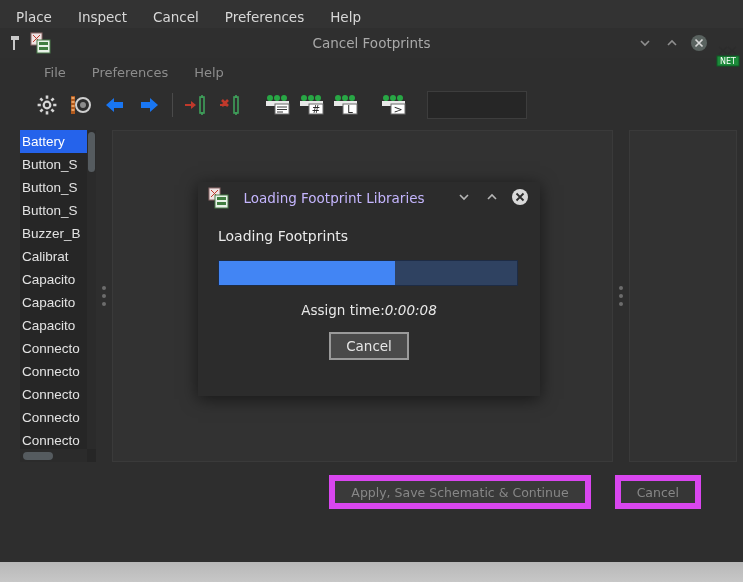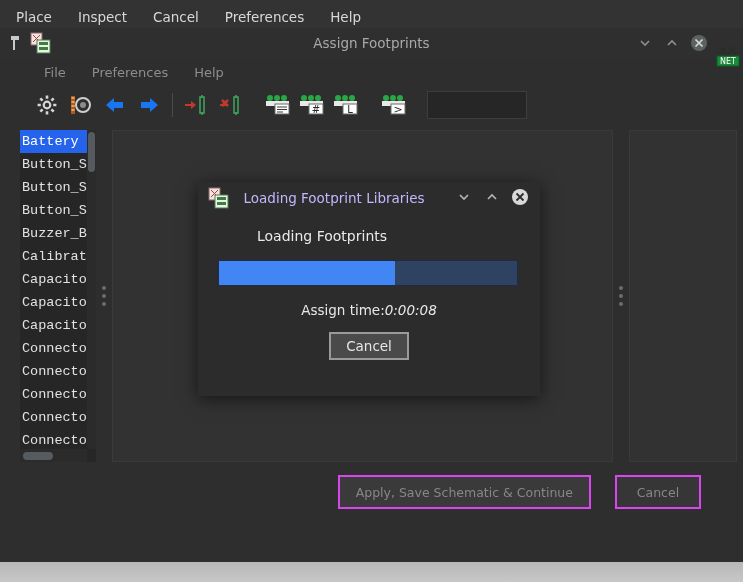--- a/index.html
+++ b/index.html
@@ -137,21 +137,21 @@
     background: #262626;
     overflow: hidden;
   }
   .lst {
     position: absolute; left: 0; top: 0; right: 9px; bottom: 13px;
     overflow: hidden;
   }
   .lrow {
     height: 23px; line-height: 23px;
     color: #e2e2e2; font-size: 13.5px;
-    font-family: Liberation Mono, monospace;
+    font-family: Liberation Sans, sans-serif;
     white-space: nowrap;
     padding-left: 2px;
   }
   .lrow.sel { background: #2563eb; color: #ffffff; }
   .vscroll {
     position: absolute; right: 0; top: 0; width: 9px; bottom: 13px;
     background: #2b2b2b;
   }
   .vthumb {
     position: absolute; left: 1px; top: 2px; width: 7px; height: 40px;
@@ -185,21 +185,21 @@
   }
 
   
   .btnbar {
     height: 60px; background: #2e2e2e;
     display: flex; align-items: center; justify-content: flex-end;
     padding-right: 42px; gap: 24px;
   }
   .btn {
     background: #3a3a3a; color: #878787;
-    border: 2px solid #d946ef;
+    border: 6px solid #d946ef;
     font-size: 12.5px;
     height: 34px; padding: 0 16px;
     display: flex; align-items: center; justify-content: center;
   }
   .btn.wide  { min-width: 238px; }
   .btn.mid   { min-width: 86px; background: #363636; }
   .btn.ok    { min-width: 82px; background: #4b4b4b; color: #909090; border-color: #545454; }
 
   
   .modal {
@@ -217,21 +217,21 @@
   }
   .modal .mtitle .t {
     flex: 1; text-align: center; color: #c4b5fd; font-size: 13.5px;
     padding-left: 10px; padding-right: 80px;
   }
   .modal .mctl {
     position: absolute; right: 8px; top: 3px;
     display: flex; align-items: center; gap: 4px;
   }
   .modal .mbody { padding: 14px 20px 0 20px; }
-  .mlabel { color: #eaeaea; font-size: 14px; margin-bottom: 16px; margin-left: 39px; }
+  .mlabel { color: #eaeaea; font-size: 14px; margin-bottom: 16px; }
   .pbar {
     position: relative; width: 300px; height: 26px;
     background: #2f4261; border: 1px solid #1e2c45;
   }
   .pbar .fill {
     position: absolute; left: 0; top: 0; bottom: 0;
     background: #4285f4;
   }
   .elapsed {
     margin-top: 16px; text-align: center;
@@ -279,21 +279,21 @@
       </span>
       <span class="app-ic">
         <svg width="22" height="22" viewBox="0 0 22 22">
           <rect x="1" y="1" width="11" height="12" fill="#efe3e3" stroke="#8e6b6b" stroke-width="1"></rect>
           <path d="M3 3l7 7M10 3l-7 7" stroke="#c0392b" stroke-width="1"></path>
           <rect x="7" y="8" width="13" height="13" fill="#e8f2e8" stroke="#4a7d4a" stroke-width="1"></rect>
           <rect x="9" y="10" width="9" height="3" fill="#3f7d3f"></rect>
           <rect x="9" y="15" width="9" height="3" fill="#3f7d3f"></rect>
         </svg>
       </span>
-      <span class="t">Assign Footprints</span>
+      <span class="t">Cancel Footprints</span>
       <div class="wctl">
         <div class="wbtn">
           <svg width="14" height="14" viewBox="0 0 14 14">
               <path d="M3 5l4 4 4-4" stroke="#8f8f8f" stroke-width="1.6" fill="none"></path>
             </svg>
         </div>
         <div class="wbtn">
           <svg width="14" height="14" viewBox="0 0 14 14">
               <path d="M3 9l4-4 4 4" stroke="#8f8f8f" stroke-width="1.6" fill="none"></path>
             </svg>

